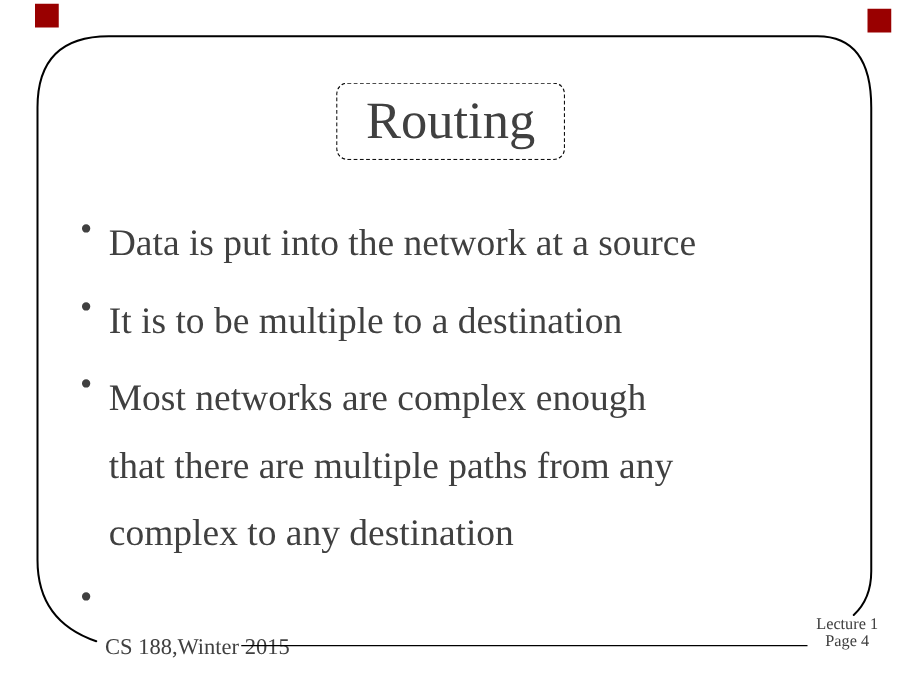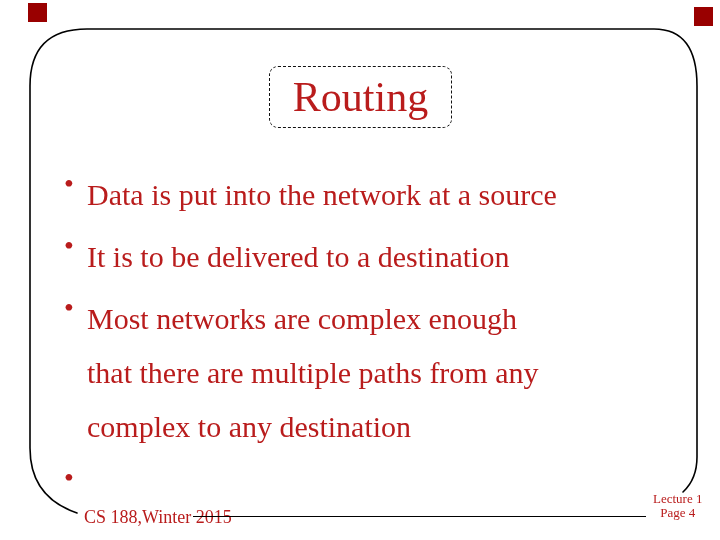--- a/index.html
+++ b/index.html
@@ -7,21 +7,21 @@
     padding: 0;
     background: #ffffff;
   }
   .slide {
     position: relative;
     width: 720px;
     height: 540px;
     background: #ffffff;
     overflow: hidden;
     font-family: "Liberation Serif", "DejaVu Serif", serif;
-    color: #b91c1c;
+    color: #404040;
   }
   .frame-svg {
     position: absolute;
     left: 0;
     top: 0;
     width: 720px;
     height: 540px;
     pointer-events: none;
   }
   .corner-square {
@@ -123,21 +123,21 @@
     <div class="bullet">
       <span class="bullet-marker">•</span>
       <div class="bullet-lines">
         <span class="bullet-line">Data is put into the network at a source</span>
       </div>
     </div>
 
     <div class="bullet">
       <span class="bullet-marker">•</span>
       <div class="bullet-lines">
-        <span class="bullet-line">It is to be delivered to a destination</span>
+        <span class="bullet-line">It is to be multiple to a destination</span>
       </div>
     </div>
 
     <div class="bullet">
       <span class="bullet-marker">•</span>
       <div class="bullet-lines">
         <span class="bullet-line">Most networks are complex enough</span>
         <span class="bullet-line">that there are multiple paths from any</span>
         <span class="bullet-line">complex to any destination</span>
       </div>

